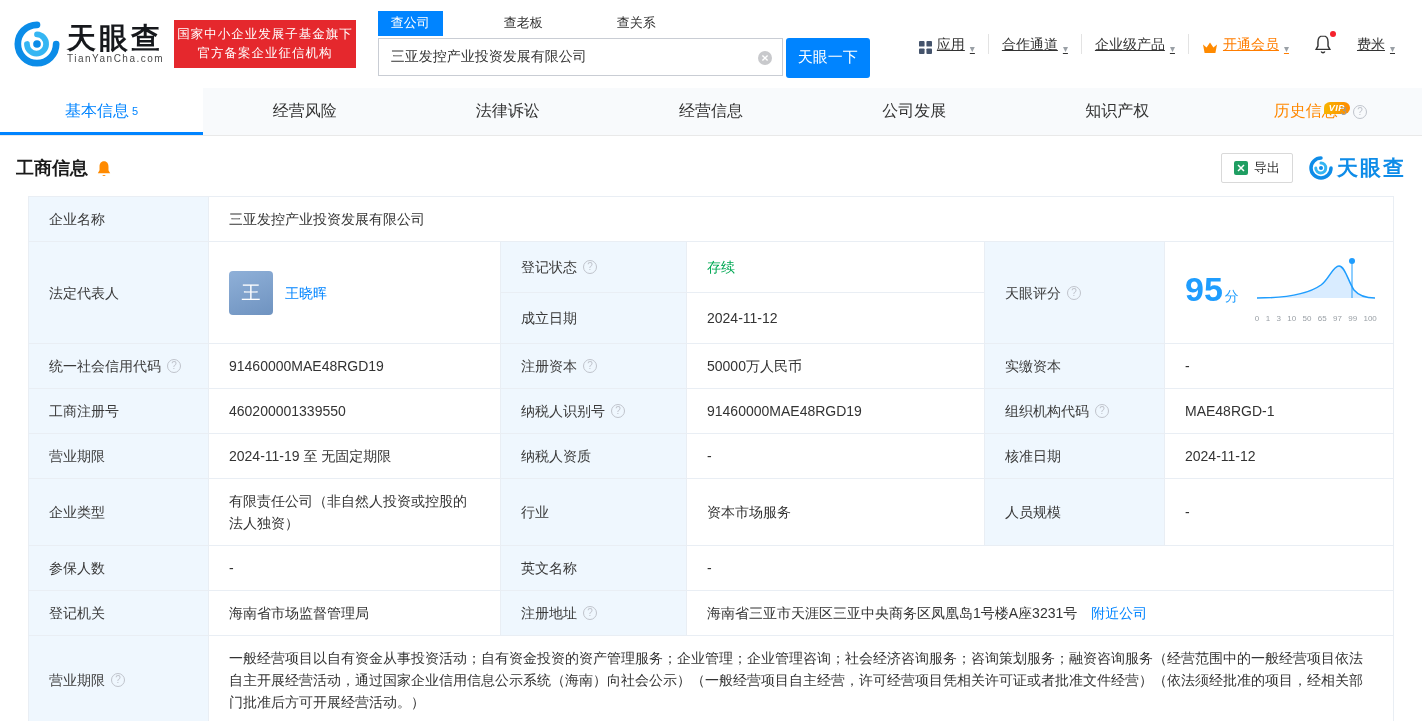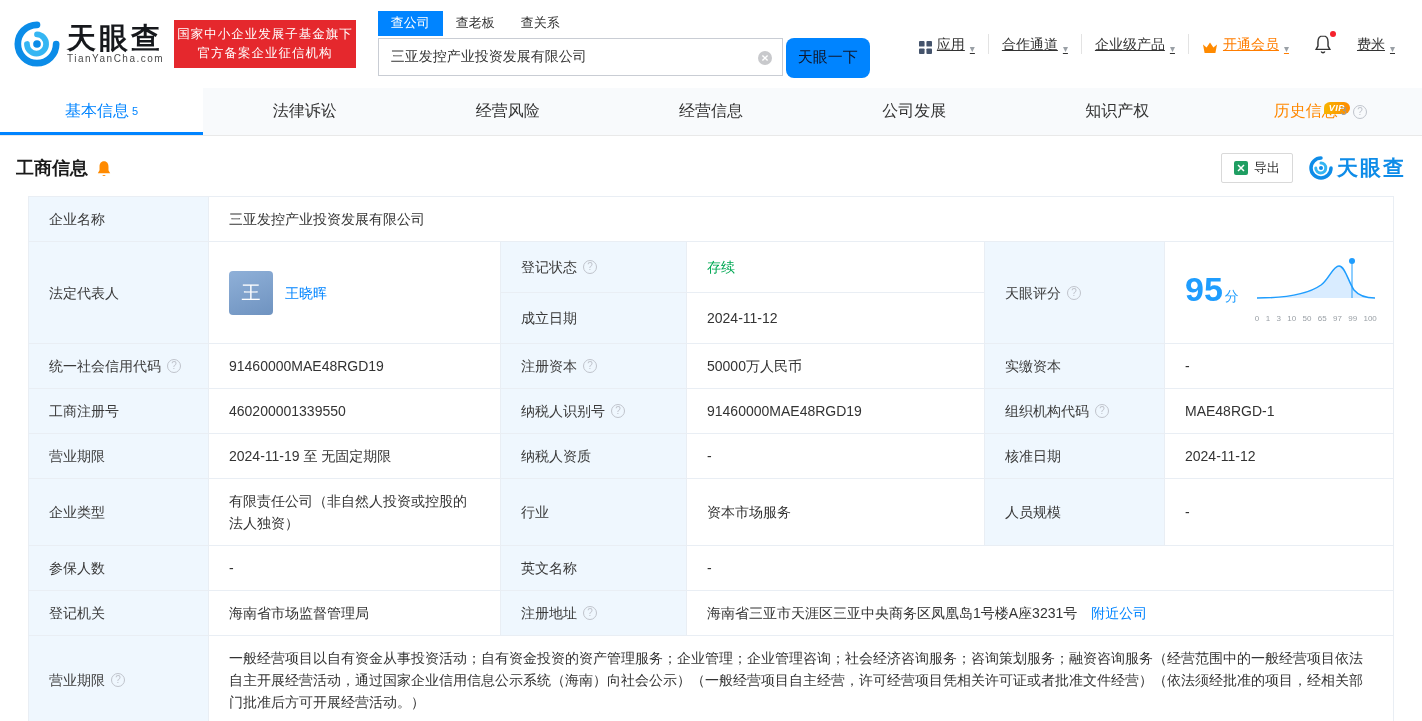--- a/index.html
+++ b/index.html
@@ -12,28 +12,28 @@
     width:1422px;height:721px;overflow:hidden;background:#fff;color:var(--text);
     font-family:"Liberation Sans","DejaVu Sans",sans-serif;font-size:14px;
   }
   
   .topbar{display:flex;align-items:center;height:88px;padding:0 14px 0 14px;}
   .logo{display:flex;align-items:center;gap:7px;cursor:pointer;flex:0 0 auto;}
   .logo .txt .brand{font-size:29px;font-weight:bold;color:#16181c;letter-spacing:3px;line-height:30px;}
   .logo .txt .domain{font-size:10px;color:#4a4a4a;letter-spacing:1.5px;line-height:12px;}
   .gov-badge{margin-left:10px;background:var(--red);color:#fff;font-size:12.5px;line-height:19px;padding:5px 3px;text-align:center;letter-spacing:1px;flex:0 0 auto;}
   .search-area{margin-left:22px;width:492px;flex:0 0 auto;}
-  .search-tabs{display:flex;margin-bottom:2px;}
+  .search-tabs{display:flex;margin-bottom:2px;gap:48px;}
   .stab{font-size:13px;color:#333;padding:3px 13px 4px;cursor:pointer;}
   .stab.active{background:var(--accent);color:#fff;}
   .search-row{display:flex;gap:3px;}
   .search-box{position:relative;flex:1;height:38px;border:1px solid #c9cdd4;background:#fff;display:flex;align-items:center;}
   .search-box input{flex:1;border:none;outline:none;padding:0 34px 0 12px;font-size:14px;color:#333;background:transparent;font-family:inherit;}
   .clear-btn{position:absolute;right:9px;top:11px;width:16px;height:16px;cursor:pointer;line-height:0;}
-  .search-btn{width:84px;height:40px;background:var(--accent);color:#0f172a;border:none;font-size:15px;border-radius:8px;cursor:pointer;font-family:inherit;}
+  .search-btn{width:84px;height:40px;background:var(--accent);color:#ffffff;border:none;font-size:15px;border-radius:3px;cursor:pointer;font-family:inherit;}
   .top-nav{margin-left:auto;display:flex;align-items:center;}
   .nav-item{display:flex;align-items:flex-end;gap:5px;padding:0 13px;font-size:14px;color:#333;cursor:pointer;position:relative;height:20px;text-decoration:underline;}
   .nav-item.sep{border-left:1px solid #e3e3e3;}
   .nav-item .chev{font-size:10px;color:#9aa0a6;}
   .nav-item.vip{color:#ff7d00;}
   .bell-wrap{position:relative;padding:0 12px;cursor:pointer;line-height:0;}
   .bell-dot{position:absolute;top:-3px;right:8px;width:6px;height:6px;border-radius:50%;background:#f5222d;}
   
   .main-tabs{display:flex;height:48px;background:#f8fafc;border-bottom:1px solid #e9e9e9;}
   .tab{flex:1;display:flex;align-items:center;justify-content:center;font-size:16px;color:#333;cursor:pointer;position:relative;}
@@ -149,24 +149,24 @@
     </div>
   </nav>
 </header>
 
 <nav class="main-tabs">
   <div class="tab active">
     <span>基本信息</span>
     <sup>5</sup>
   </div>
   <div class="tab">
+    <span>经营风险</span>
+  </div>
+  <div class="tab">
     <span>法律诉讼</span>
-  </div>
-  <div class="tab">
-    <span>经营风险</span>
   </div>
   <div class="tab">
     <span>经营信息</span>
   </div>
   <div class="tab">
     <span>公司发展</span>
   </div>
   <div class="tab">
     <span>知识产权</span>
   </div>

